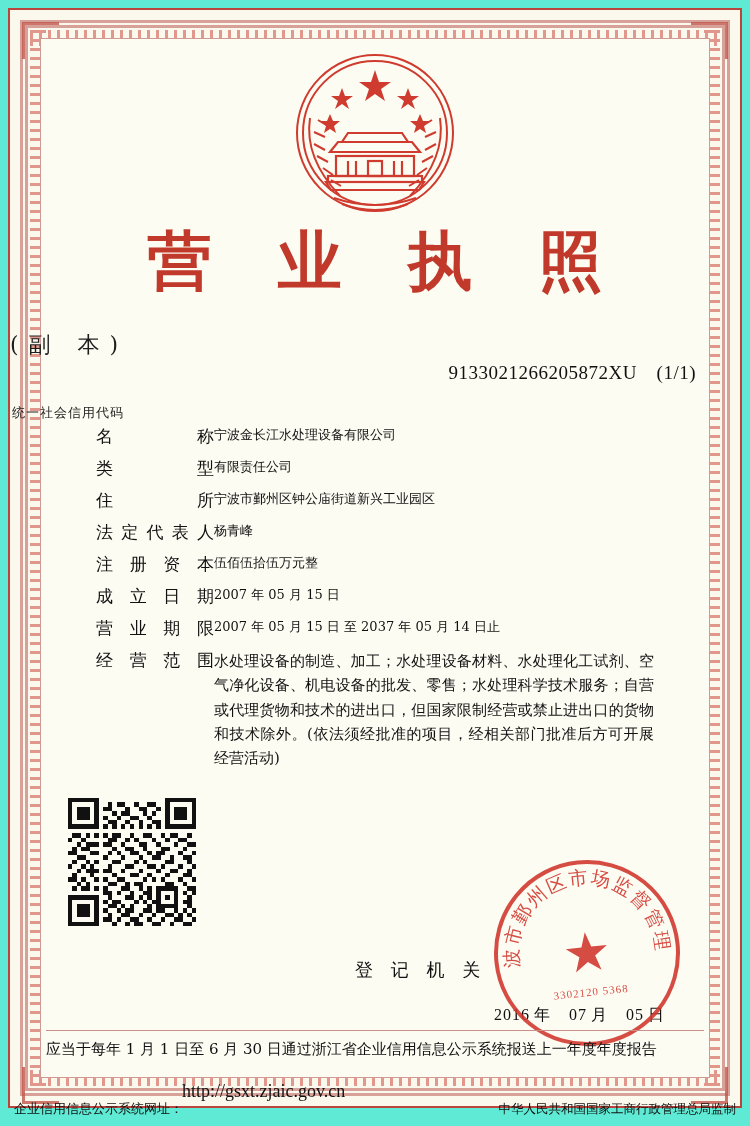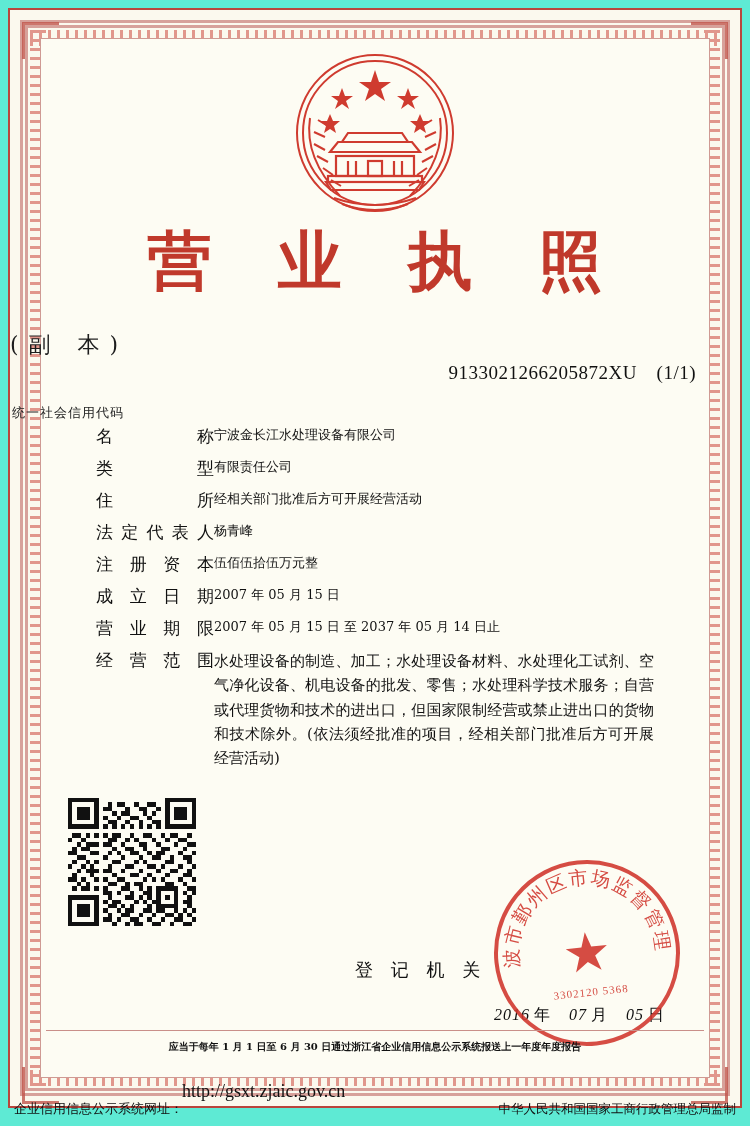--- a/index.html
+++ b/index.html
@@ -177,21 +177,21 @@
     text-align: right;
   }
   .reg-date {
     position: absolute;
     left: 492px;
     top: 1005px;
     font-size: 16px;
     color: #111;
     letter-spacing: 1px;
   }
-  .reg-date span.n { margin: 8px 2px; font-style: italic; }
+  .reg-date span.n { margin: 8px 2px; }
   .reg-date span.u { margin: 0 16px 0 2px; }
 
   
   .seal {
     position: absolute;
     left: 494px;
     top: 860px;
     width: 178px;
     height: 178px;
     border-radius: 50%;
@@ -222,25 +222,23 @@
     letter-spacing: 1px;
     white-space: nowrap;
   }
 
   
   .notice {
     position: absolute;
     left: 46px;
     top: 1040px;
     width: 658px;
-    text-align: center;
-    font-size: 10px;
+    font-size: 15px;
     color: #111;
     font-family: "DejaVu Serif", serif;
-    font-weight: bold;
   }
   .divider {
     position: absolute;
     left: 46px;
     top: 1030px;
     width: 658px;
     height: 1px;
     background: #c98f89;
   }
 
@@ -340,21 +338,21 @@
           <span>型</span>
         </div>
       <div class="val">有限责任公司</div>
     </div>
 
     <div class="row">
       <div class="lbl">
           <span>住</span>
           <span>所</span>
         </div>
-      <div class="val">经相关部门批准后方可开展经营活动</div>
+      <div class="val">宁波市鄞州区钟公庙街道新兴工业园区</div>
     </div>
 
     <div class="row">
       <div class="lbl l2">
           <span>法</span>
           <span>定</span>
           <span>代</span>
           <span>表</span>
           <span>人</span>
         </div>

